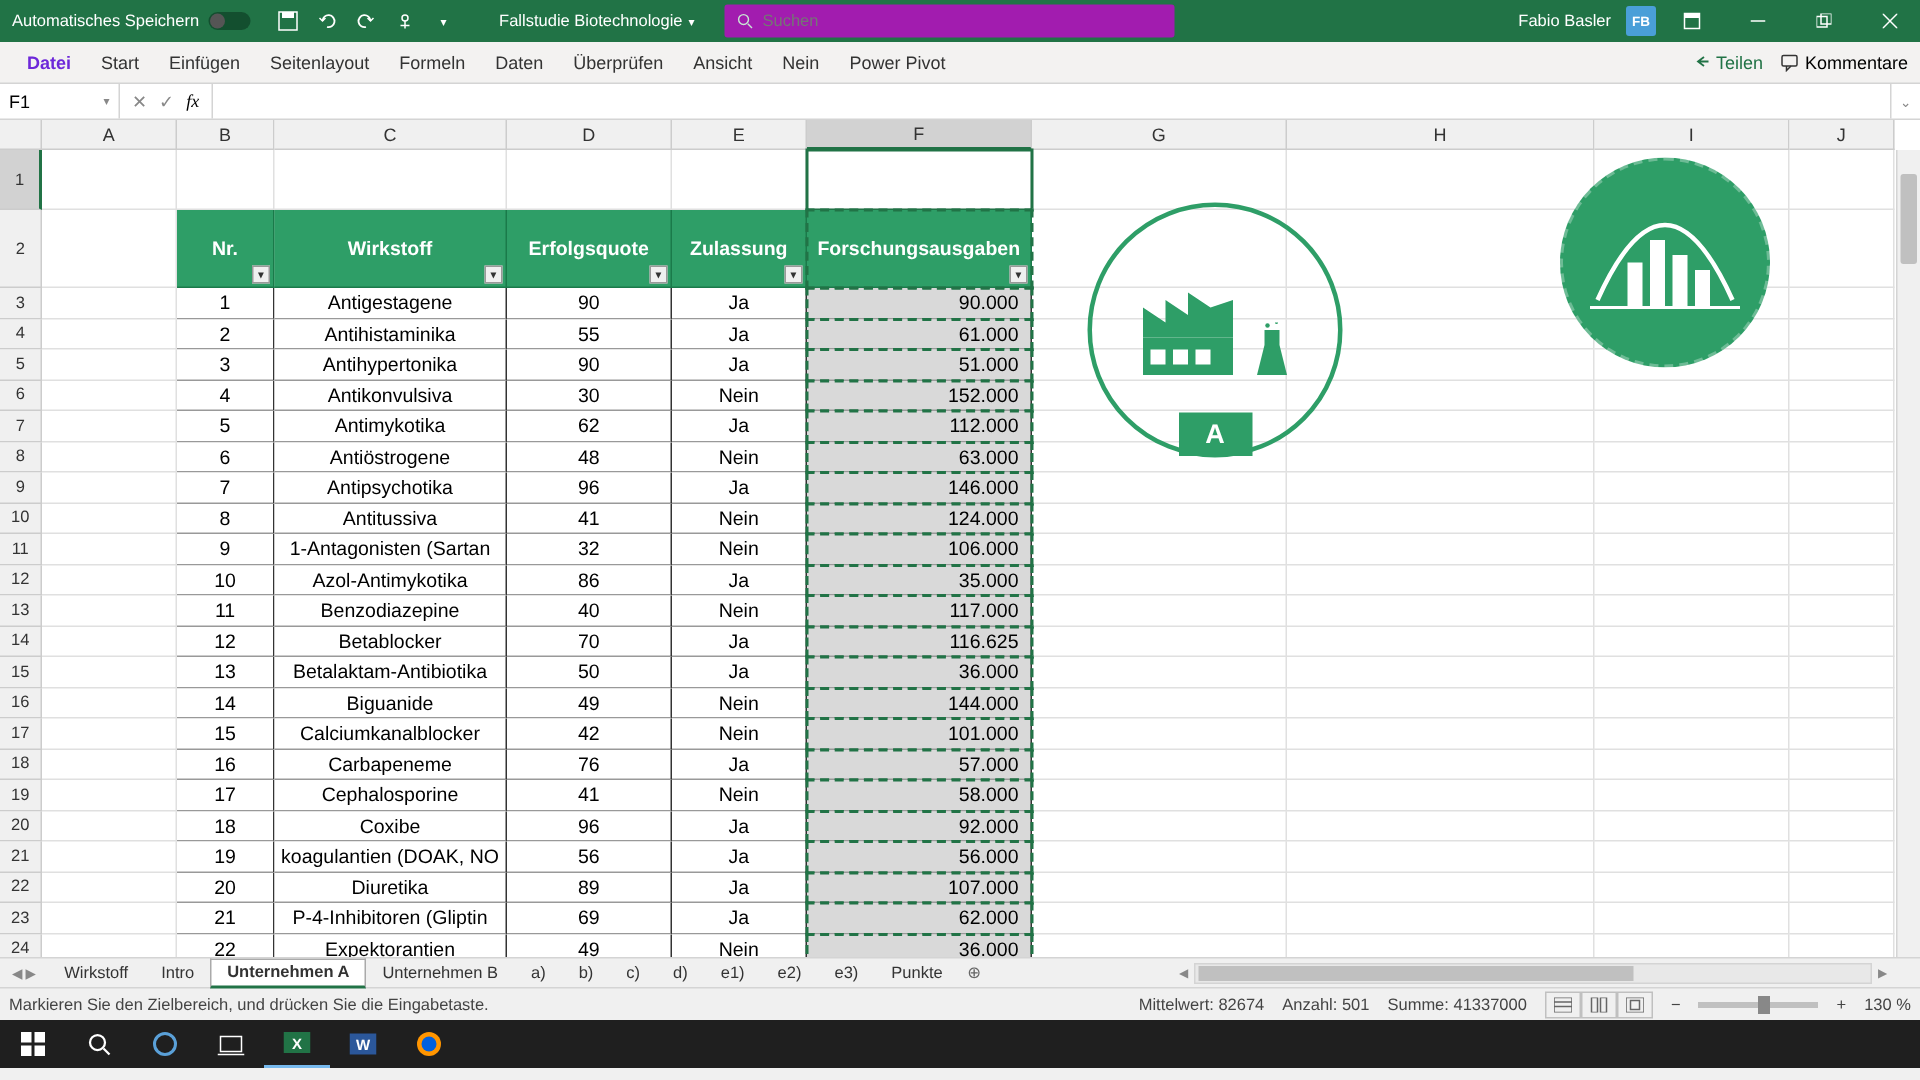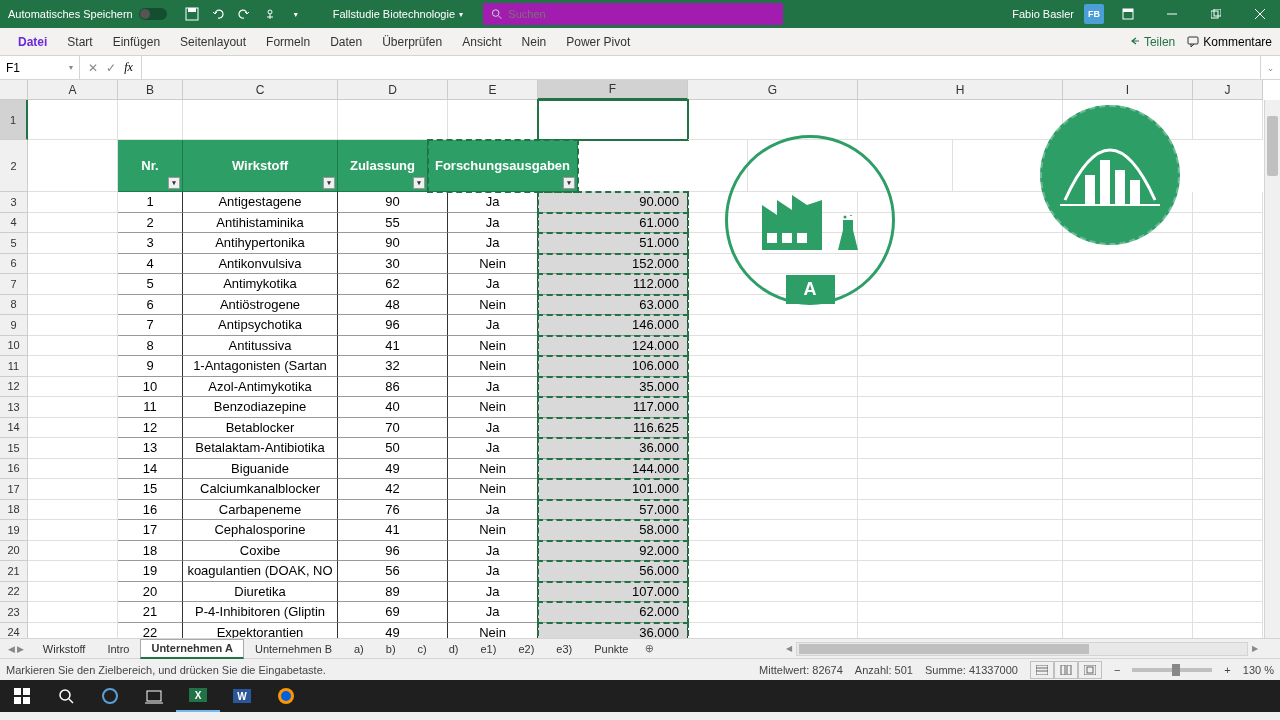--- a/index.html
+++ b/index.html
@@ -261,20 +261,21 @@
         <div class="cell marching" style="width: 150px; height: 40px; outline: rgb(33, 115, 70) solid 2px; background: rgb(255, 255, 255); outline-offset: -1px;"></div>
         <div class="cell " style="width: 170px; height: 40px;"></div>
         <div class="cell " style="width: 205px; height: 40px;"></div>
         <div class="cell " style="width: 130px; height: 40px;"></div>
         <div class="cell " style="width: 70px; height: 40px;"></div>
       </div>
       <div class="row">
         <div class="cell " style="width: 90px; height: 52px;"></div>
         <div class="cell thead" style="width: 65px; height: 52px;">Nr.<div class="filter"></div></div>
         <div class="cell thead" style="width: 155px; height: 52px;">Wirkstoff<div class="filter"></div></div>
+        <div class="cell thead" style="width: 110px; height: 52px;">Erfolgsquote<div class="filter"></div></div>
         <div class="cell thead" style="width: 90px; height: 52px;">Zulassung<div class="filter"></div></div>
         <div class="cell thead marching" style="width: 150px; height: 52px;">Forschungsausgaben<div class="filter"></div></div>
         <div class="cell " style="width: 170px; height: 52px;"></div>
         <div class="cell " style="width: 205px; height: 52px;"></div>
         <div class="cell " style="width: 130px; height: 52px;"></div>
         <div class="cell " style="width: 70px; height: 52px;"></div>
       </div>
       <div class="row">
         <div class="cell " style="width: 90px; height: 20.5px;"></div>
         <div class="cell tcell" style="width: 65px; height: 20.5px;">1</div>

